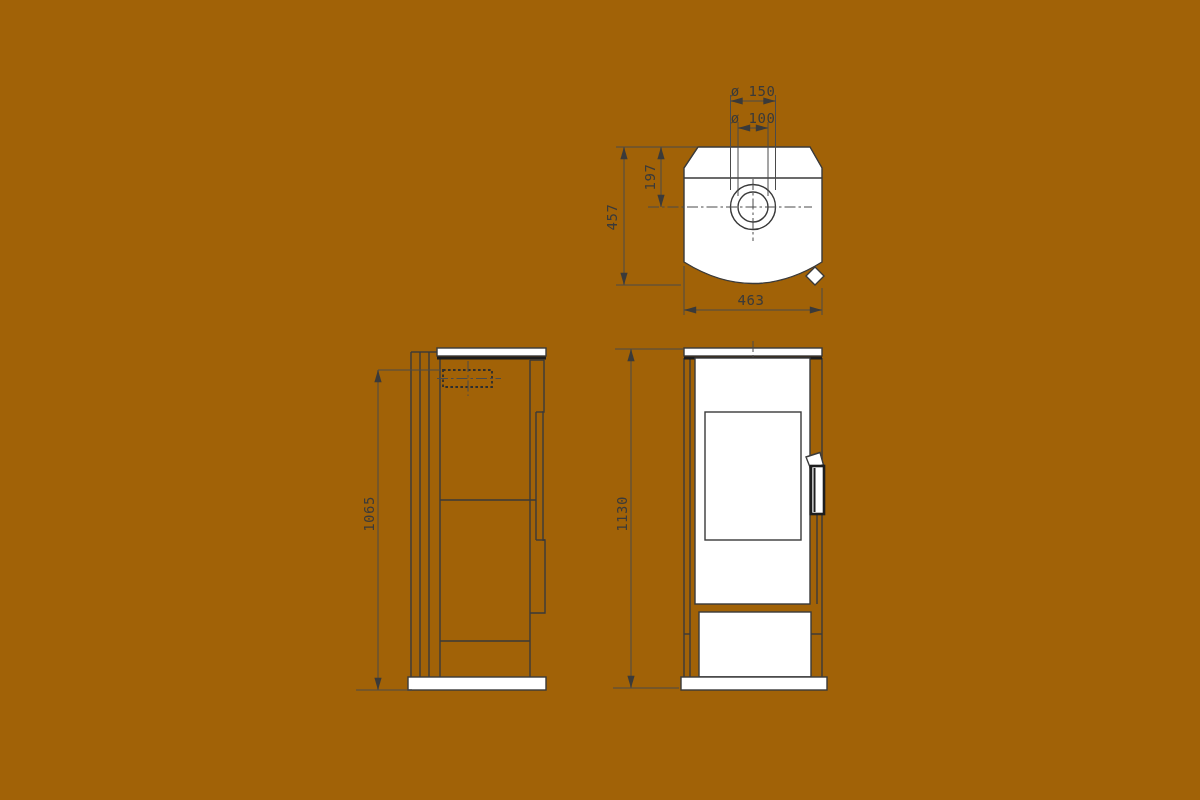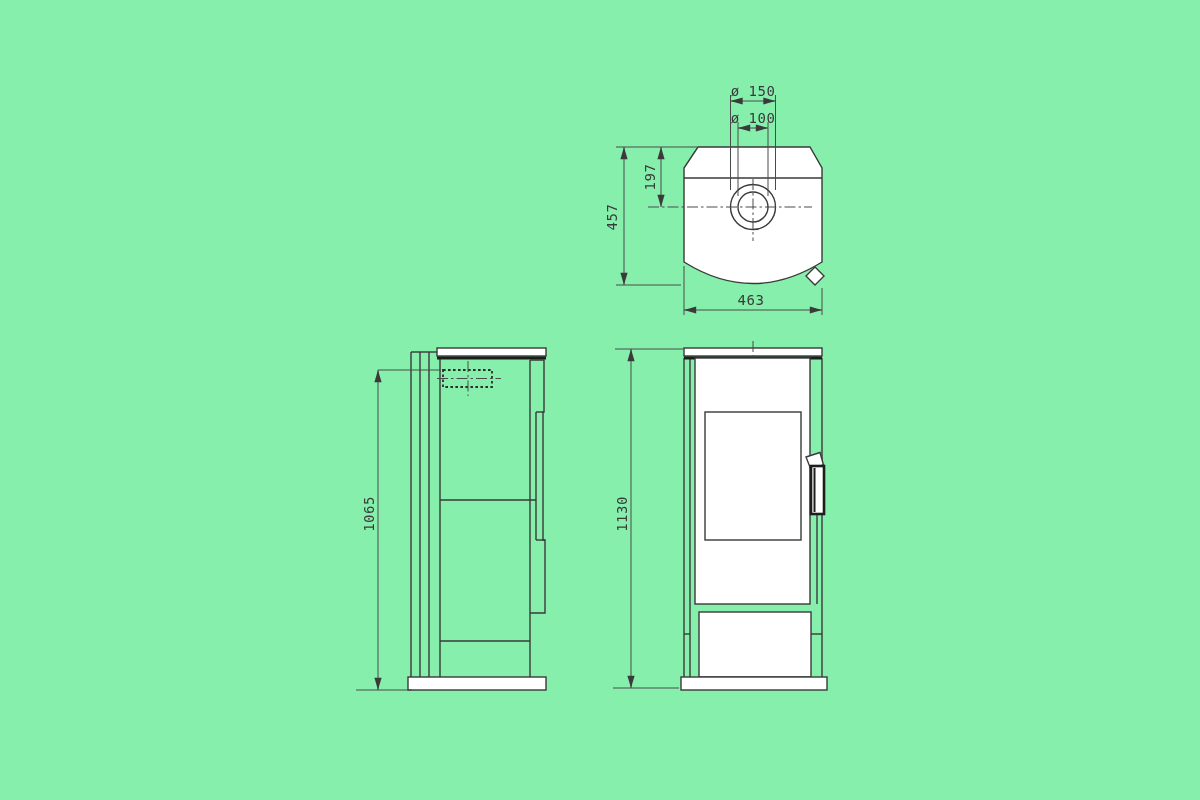--- a/index.html
+++ b/index.html
@@ -8,21 +8,21 @@
     width: 1200px;
     height: 800px;
     background: #ffffff;
     overflow: hidden;
     font-family: "DejaVu Sans Mono", "Liberation Mono", monospace;
   }
   .sheet {
     position: relative;
     width: 1200px;
     height: 800px;
-    background: #86efac;
+    background: #a16207;
   }
   svg { display: block; }
   .ln   { fill: none; stroke: #3a3a3a; stroke-width: 1.4; }
   .lnw  { fill: #ffffff; stroke: #3a3a3a; stroke-width: 1.4; }
   .heavy{ fill: none; stroke: #1d1d1d; stroke-width: 3.2; }
   .thin { fill: none; stroke: #4a4a4a; stroke-width: 1; }
   .dim  { fill: none; stroke: #4a4a4a; stroke-width: 1; }
   .cl   { fill: none; stroke: #4a4a4a; stroke-width: 1; stroke-dasharray: 11 3 2.5 3; }
   .dash { fill: none; stroke: #2d2d2d; stroke-width: 1.8; stroke-dasharray: 2.6 2.4; }
   text.dimtxt {

